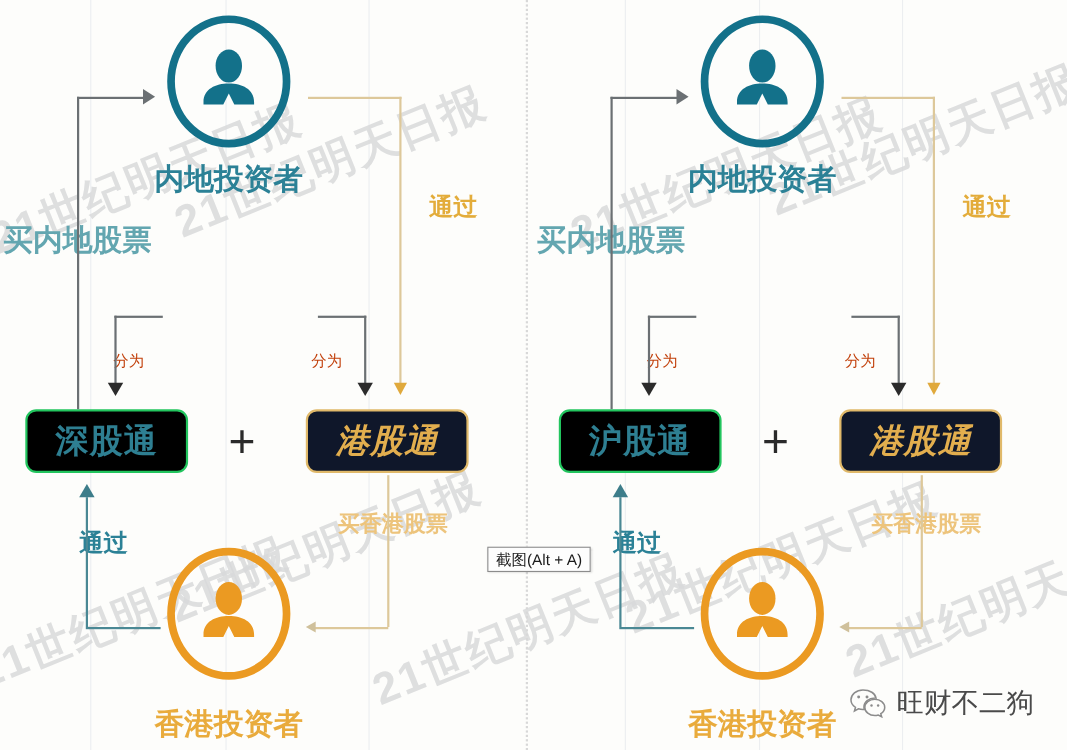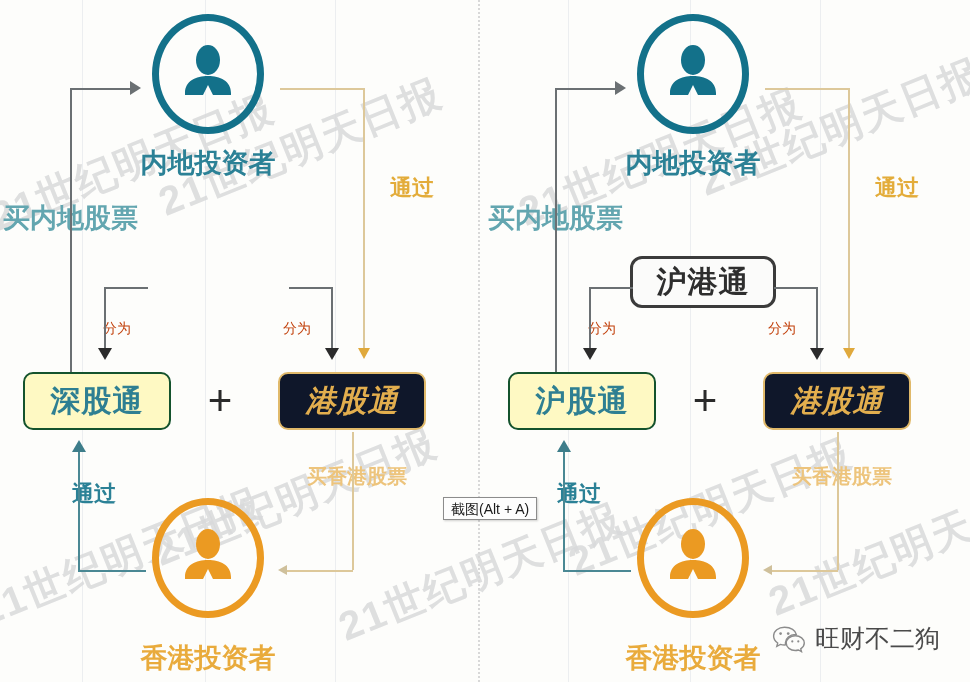--- a/index.html
+++ b/index.html
@@ -134,21 +134,21 @@
     border-radius: 10px;
     box-sizing: border-box;
     display: flex;
     align-items: center;
     justify-content: center;
     font-size: 30px;
     font-weight: bold;
     letter-spacing: 1px;
     font-family: "Liberation Sans", "DejaVu Sans", sans-serif;
   }
-  .obox.teal   { left: 23px;  border: 2px solid #14532d; color: #2e7f92; background: #fef9c3; }
+  .obox.teal   { left: 23px;  border: 2px solid #22c55e; color: #2e7f92; background: #000000; }
   .obox.gold   { left: 278px; border: 2px solid #e0b96a; color: #e2ae4e; background: #0f172a; font-style: italic; }
 
   .plus {
     position: absolute;
     left: 196px;
     top: 377px;
     width: 48px;
     text-align: center;
     font-size: 42px;
     color: #2a2a2a;
@@ -291,21 +291,20 @@
       <div class="ring"></div>
       <svg width="62" height="62" viewBox="0 0 62 62">
         <ellipse cx="31" cy="17" rx="12" ry="15" fill="currentColor"></ellipse>
         <path d="M8 50 C8 38 19 33 31 33 C43 33 54 38 54 50 L54 52 L36 52 L31 42 L26 52 L8 52 Z" fill="currentColor"></path>
       </svg>
     </div>
     <div class="lbl investor-top">内地投资者</div>
     <div class="lbl buy-mainland">买内地股票</div>
     <div class="lbl tongguo-top">通过</div>
 
-    <div class="pill">沪港通</div>
 
     <div class="lbl fenwei l">分为</div>
     <div class="lbl fenwei r">分为</div>
 
     <div class="obox teal">沪股通</div>
     <div class="plus">+</div>
     <div class="obox gold">港股通</div>
 
     <div class="person orange">
       <div class="ring"></div>

